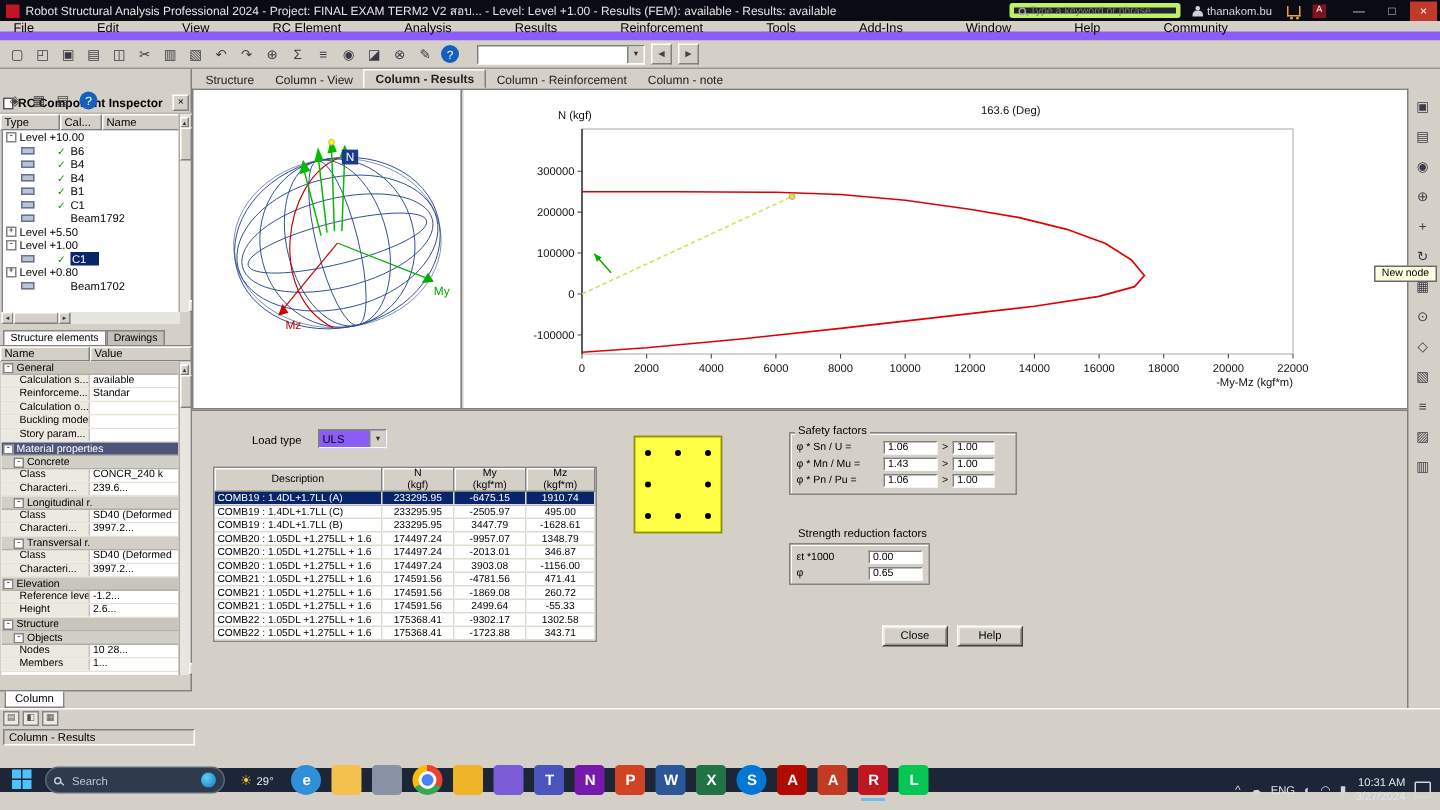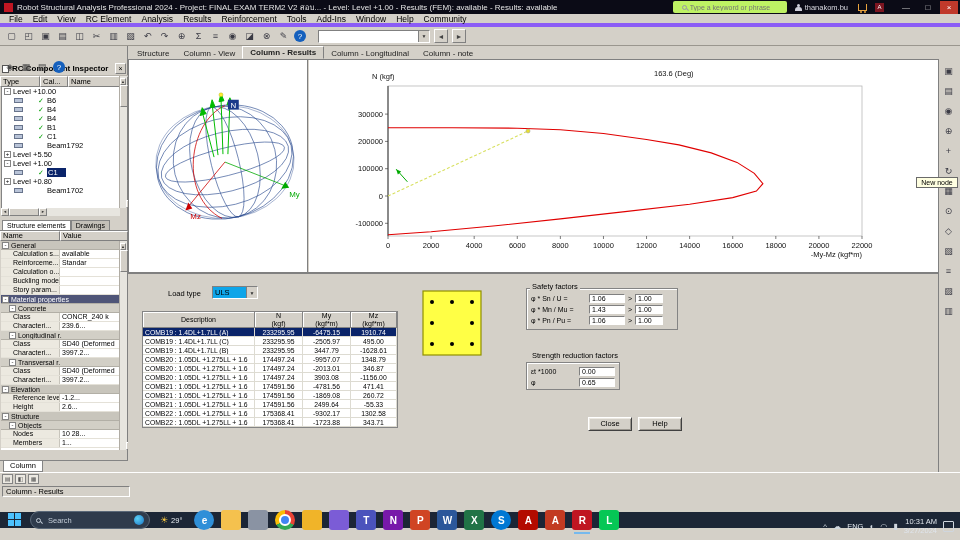--- a/index.html
+++ b/index.html
@@ -6,39 +6,39 @@
 html,body{width:960px;height:540px;overflow:hidden;background:#d4d0c8;
   font-family:"Liberation Sans","DejaVu Sans",sans-serif;-webkit-font-smoothing:antialiased;}
 .screen{position:absolute;inset:0;width:960px;height:540px;font-size:8px;color:#000;padding-left:42px;}
 
 
 .titlebar{position:absolute;left:0;top:0;width:960px;height:14px;background:#0b0b16;color:#ddd;
   display:flex;align-items:center;font-size:8px;padding:0 2px;}
 .appicon{width:9px;height:9px;background:#c01622;margin:0 4px 0 2px;flex:0 0 auto;}
 .wtitle{white-space:nowrap;overflow:hidden;max-width:560px;color:#e4e4e4;}
 .tspace{flex:1;}
-.tsearch{width:114px;height:10px;background:#23232f;border:6px solid #bef264;border-radius:2px;
+.tsearch{width:114px;height:10px;background:#23232f;border:3px solid #bef264;border-radius:2px;
   display:flex;align-items:center;padding:0 3px;margin-right:8px;}
 .tsearch input{background:transparent;border:none;outline:none;color:#9a9aa6;font-size:7px;width:100%;
   font-family:inherit;}
 .mag{width:5px;height:5px;border:1px solid #9a9aa6;border-radius:50%;position:relative;margin-right:3px;flex:0 0 auto;}
 .mag::after{content:'';position:absolute;width:3px;height:1px;background:#9a9aa6;right:-3px;bottom:-1px;transform:rotate(45deg);}
 .tuser{display:flex;align-items:center;gap:3px;margin-right:10px;color:#d8d8e0;font-size:7.5px;}
 .person{width:7px;height:7px;position:relative;}
 .person::before{content:'';position:absolute;left:2px;top:0;width:3px;height:3px;border-radius:50%;background:#cfcfda;}
 .person::after{content:'';position:absolute;left:0;top:3.5px;width:7px;height:3.5px;border-radius:3px 3px 0 0;background:#cfcfda;}
 .cart{width:9px;height:7px;border:1px solid #e8a33d;border-top:none;position:relative;margin-right:8px;}
 .cart::after{content:'';position:absolute;left:1px;bottom:-3px;width:2px;height:2px;border-radius:50%;background:#e8a33d;box-shadow:4px 0 0 #e8a33d;}
 .redbadge{width:9px;height:9px;background:#7c1520;color:#fff;font-size:6px;text-align:center;line-height:9px;margin-right:10px;}
 .wbtn{width:20px;height:13px;display:flex;align-items:center;justify-content:center;color:#ccc;font-size:8px;margin-left:2px;}
 .wbtn.close{background:#c0392b;color:#fff;width:18px;}
 
 
 .menubar{position:absolute;left:0;top:14px;width:960px;height:13px;background:#d4d0c8;display:flex;
-  align-items:center;padding-left:4px;border-bottom:4px solid #8b5cf6;}
+  align-items:center;padding-left:4px;border-bottom:6px solid #8b5cf6;gap:32px;}
 .menu-item{padding:0 5px;font-size:8.5px;}
 .toolbar{position:absolute;left:0;top:27px;width:960px;height:19px;background:#d4d0c8;display:flex;
   align-items:center;padding-left:3px;border-bottom:1px solid #9a968e;}
 .tbtn{width:15px;height:15px;margin:0 1px;display:flex;align-items:center;justify-content:center;
   font-size:9px;color:#3a3a44;}
 .globe{width:12px;height:12px;border-radius:50%;background:#1560bd;color:#fff;font-size:8px;
   display:flex;align-items:center;justify-content:center;margin:0 2px;}
 .combo{width:112px;height:13px;background:#fff;border:1px solid;border-color:#808080 #fff #fff #808080;
   display:flex;align-items:center;margin-left:10px;font-size:7.5px;}
 .combo .cval{flex:1;padding-left:2px;}
@@ -116,21 +116,21 @@
   border:1px solid #808080;border-right:none;}
 .view3d{position:absolute;left:2px;top:0;width:176px;height:212px;}
 .vsplit{position:absolute;left:178px;top:0;width:3px;height:212px;background:#d4d0c8;
   border-left:1px solid #808080;border-right:1px solid #fff;}
 .chart2d{position:absolute;left:181px;top:0;width:629px;height:212px;}
 
 
 .resultszone{position:absolute;left:128px;top:273px;width:810px;height:199px;background:#d4d0c8;
   border-top:1px solid #808080;}
 .loadlabel{position:absolute;left:40px;top:15px;font-size:7.5px;}
-.loadcombo{position:absolute;left:84px;top:12px;width:46px;height:13px;background:#0ea5e9;border:1px solid;
+.loadcombo{position:absolute;left:84px;top:12px;width:46px;height:13px;background:#8b5cf6;border:1px solid;
   border-color:#808080 #fff #fff #808080;display:flex;align-items:center;font-size:7.5px;}
 .rtable{position:absolute;left:14px;top:37px;width:256px;background:#fff;border:1px solid #848484;}
 .rt-head{display:flex;height:16px;font-size:7px;}
 .rt-h{display:flex;flex-direction:column;justify-content:center;align-items:center;background:#d4d0c8;
   border-right:1px solid #848484;border-bottom:1px solid #848484;box-shadow:inset 1px 1px 0 #fff;line-height:8px;}
 .rc0{flex:0 0 112px}.rc1{flex:0 0 48px}.rc2{flex:0 0 48px}.rc3{flex:0 0 46px}
 .rt-body{height:99px;overflow:hidden;}
 .rt-row{display:flex;height:9px;font-size:6.8px;line-height:9px;border-bottom:1px solid #dddbd2;}
 .rt-c{overflow:hidden;white-space:nowrap;border-right:1px solid #dddbd2;}
 .rt-c.rc0{padding-left:2px;}
@@ -261,21 +261,21 @@
       <span class="drop">▼</span>
     </span>
     <span class="navarrow">◄</span>
     <span class="navarrow">►</span>
   </div>
 
   <div class="tabrow">
       <span class="vtab">Structure</span>
       <span class="vtab">Column - View</span>
       <span class="vtab active">Column - Results</span>
-      <span class="vtab">Column - Longitudinal</span>
+      <span class="vtab">Column - Reinforcement</span>
       <span class="vtab">Column - note</span>
     </div>
 
   <div class="leftpanel">
     <div class="lp-header">
       <span class="lp-hicon"></span>
       <span class="lp-title">RC Component Inspector</span>
       <span class="lp-close">×</span>
     </div>
     <div class="lp-tools">

